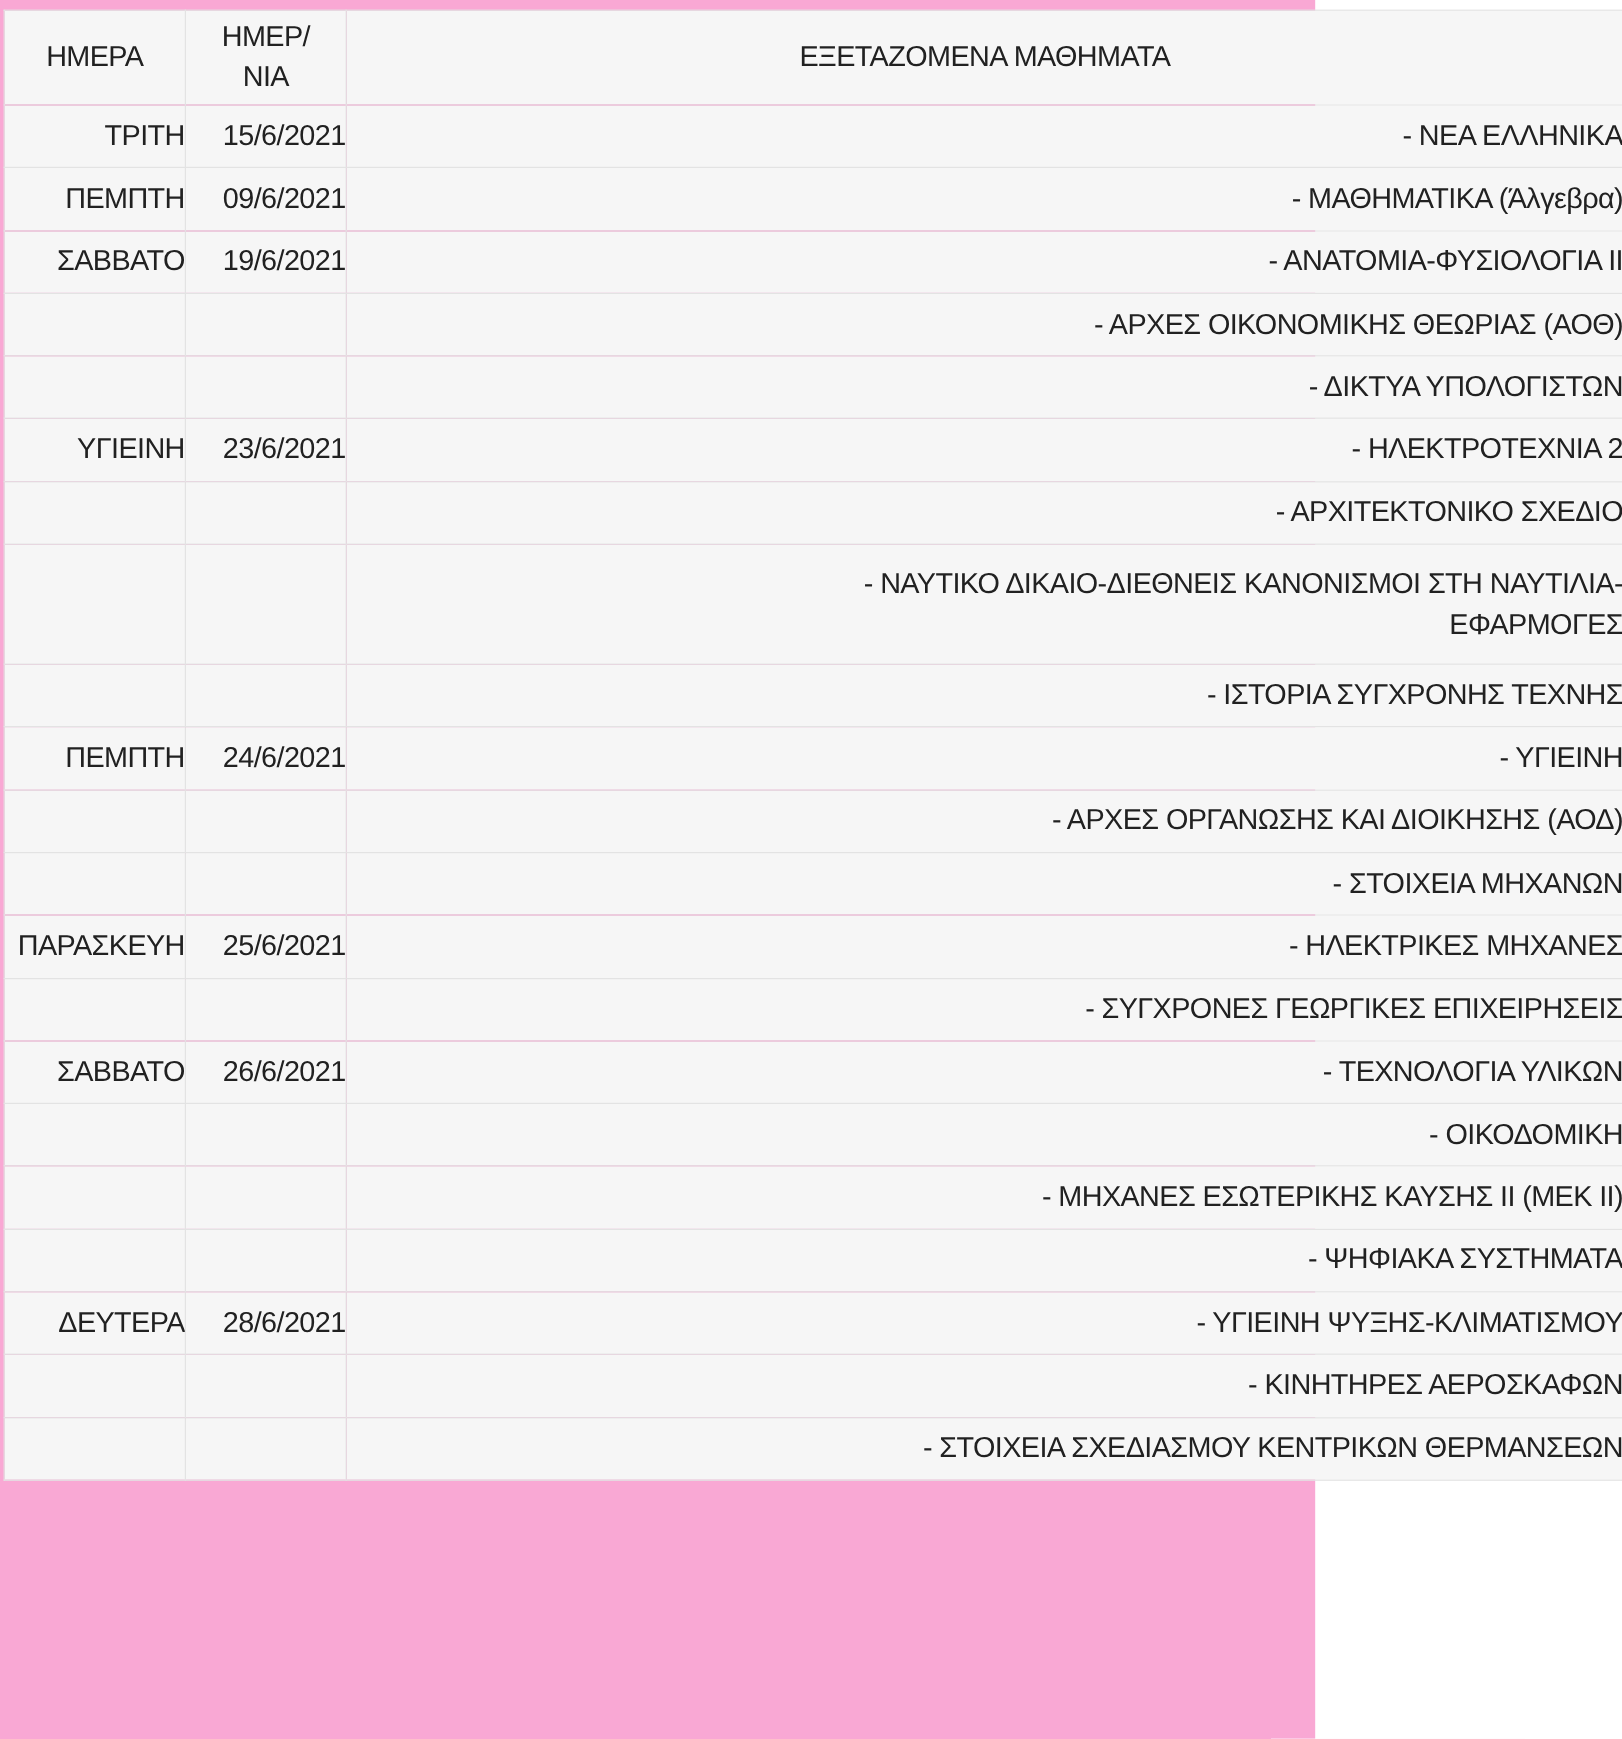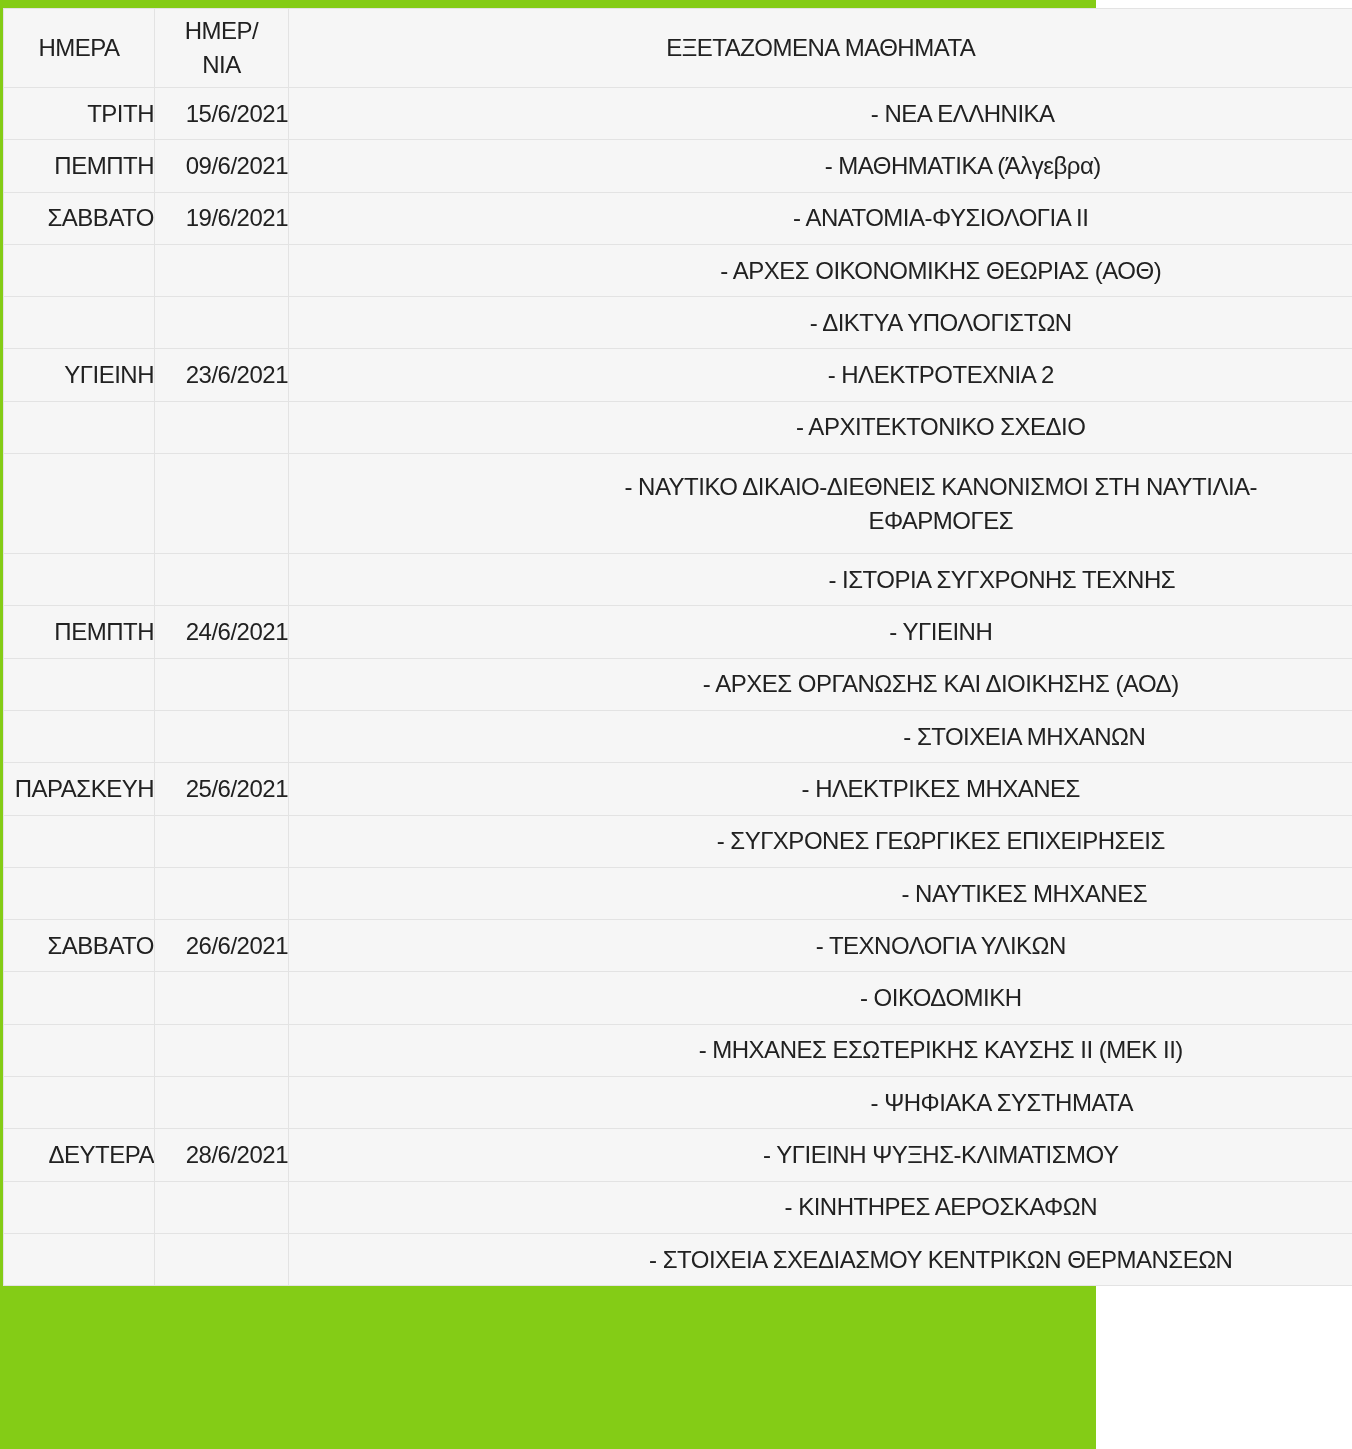--- a/index.html
+++ b/index.html
@@ -9,21 +9,21 @@
     background: #ffffff;
     width: 1352px;
     height: 1449px;
     overflow: hidden;
     font-family: "Liberation Sans", "DejaVu Sans", sans-serif;
   }
   .page {
     position: relative;
     width: 1096px;
     height: 1449px;
-    background: #84cc16;
+    background: #f9a8d4;
   }
   table.schedule {
     position: absolute;
     left: 3px;
     top: 8px;
     width: 1349px;
     border-collapse: collapse;
     table-layout: fixed;
     font-size: 24px;
     letter-spacing: -0.5px;
@@ -47,21 +47,21 @@
   table.schedule th:last-child,
   table.schedule td:last-child { border-right: none; }
 
   table.schedule thead th { height: 78px; text-align: center; white-space: pre-line; }
   table.schedule tbody td { height: 51.3px; }
   table.schedule tr.tall td { height: 99px; }
 
   td.c-day, td.c-date { text-align: right; }
 
   td.c-subj {
-    text-align: center;
+    text-align: right;
     white-space: pre-line;
   }
   td.c-subj.ind-a { padding-left: 240px; }
   td.c-subj.ind-b { padding-left: 284px; }
   td.c-subj.ind-c { padding-left: 362px; }
   td.c-subj.ind-d { padding-left: 407px; margin-top: 12px; }
 </style>
 </head>
 <body>
 
@@ -146,25 +146,20 @@
       <td class="c-day">ΠΑΡΑΣΚΕΥΗ</td>
       <td class="c-date">25/6/2021</td>
       <td class="c-subj ind-a">- ΗΛΕΚΤΡΙΚΕΣ ΜΗΧΑΝΕΣ</td>
     </tr>
         <tr>
       <td class="c-day"></td>
       <td class="c-date"></td>
       <td class="c-subj ind-a">- ΣΥΓΧΡΟΝΕΣ ΓΕΩΡΓΙΚΕΣ ΕΠΙΧΕΙΡΗΣΕΙΣ</td>
     </tr>
         <tr>
-      <td class="c-day"></td>
-      <td class="c-date"></td>
-      <td class="c-subj ind-d">- ΝΑΥΤΙΚΕΣ ΜΗΧΑΝΕΣ</td>
-    </tr>
-        <tr>
       <td class="c-day">ΣΑΒΒΑΤΟ</td>
       <td class="c-date">26/6/2021</td>
       <td class="c-subj ind-a">- ΤΕΧΝΟΛΟΓΙΑ ΥΛΙΚΩΝ</td>
     </tr>
         <tr>
       <td class="c-day"></td>
       <td class="c-date"></td>
       <td class="c-subj ind-a">- ΟΙΚΟΔΟΜΙΚΗ</td>
     </tr>
         <tr>

